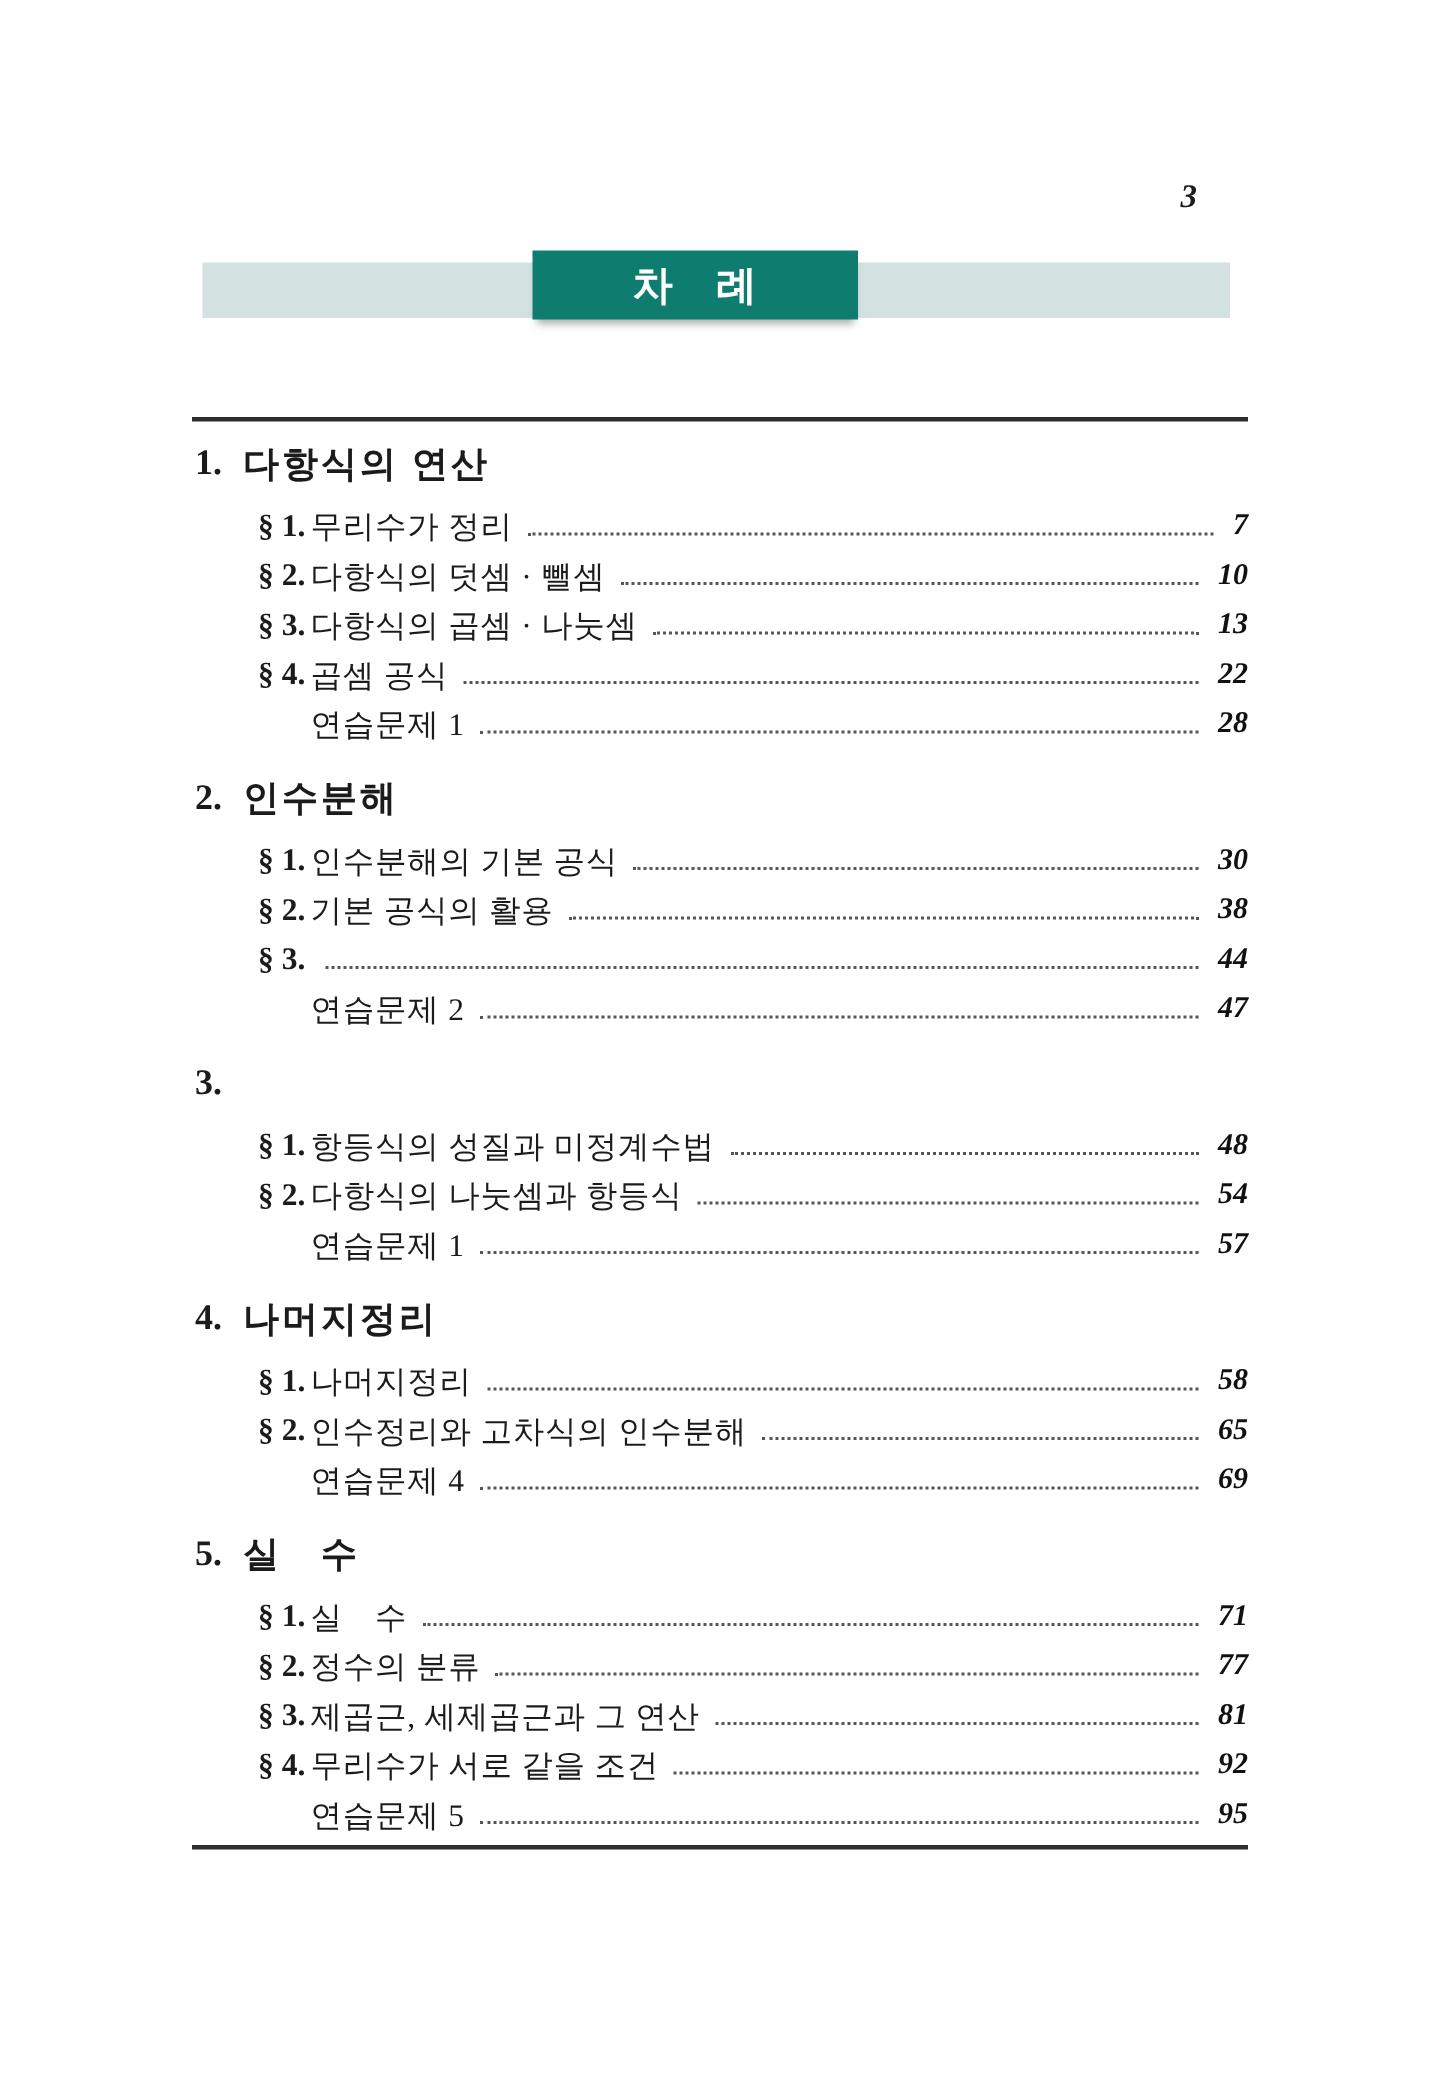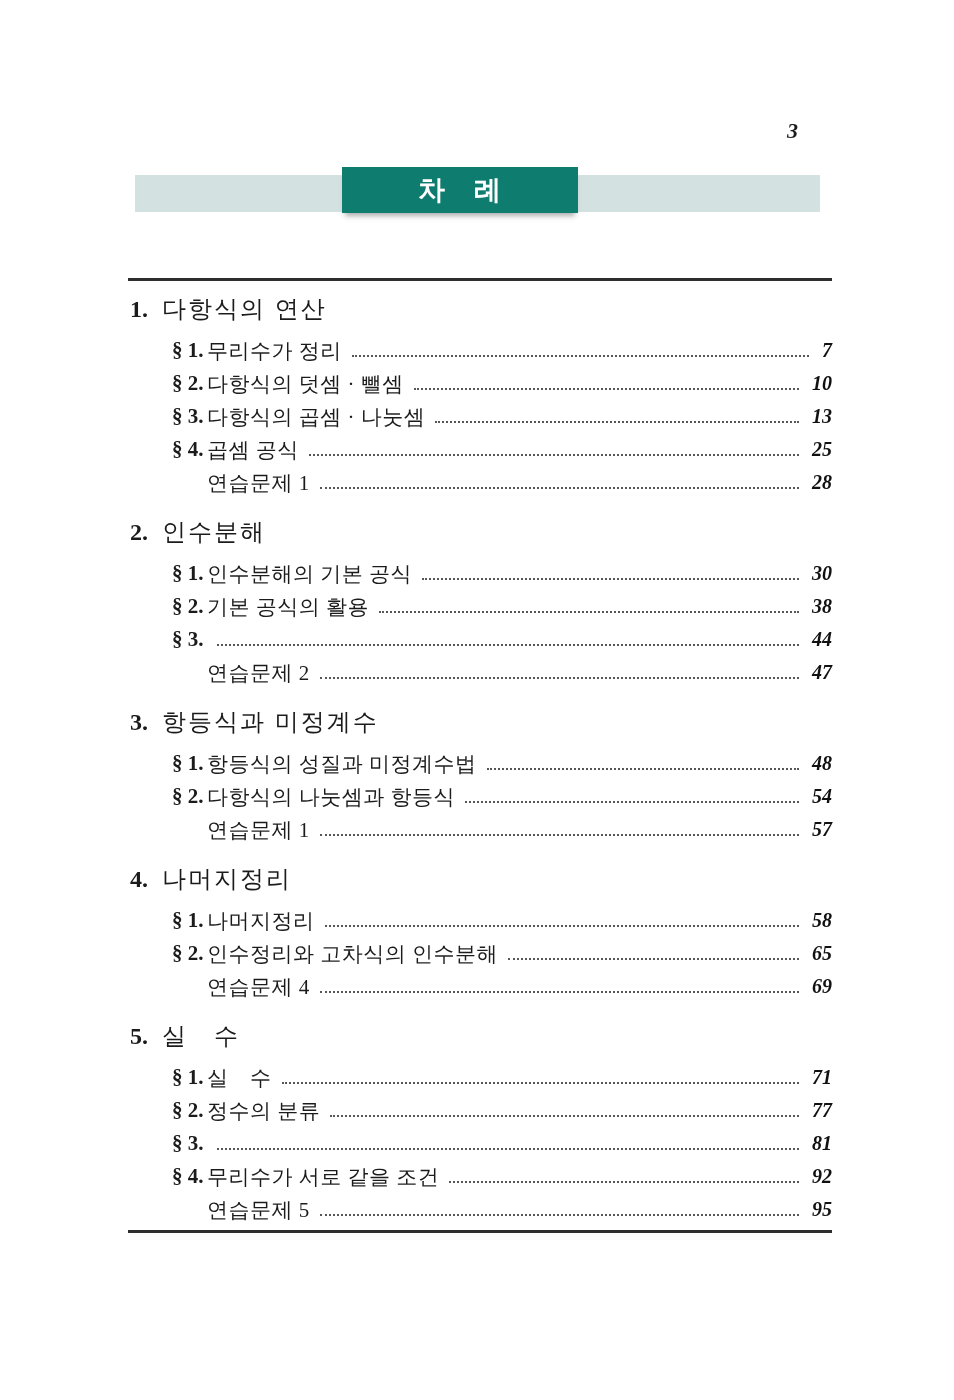--- a/index.html
+++ b/index.html
@@ -30,22 +30,22 @@
     font-size:22px;
   }
   .header-band{
     position:relative;
     margin:27px 12px 0 7px;
     height:37px;
     background:var(--teal-light);
   }
   .title-box{
     position:absolute;
-    left:207px;top:-8px;
-    width:236px;height:46px;
+    left:220px;top:-8px;
+    width:217px;height:46px;
     background:var(--teal-dark);
     display:flex;align-items:center;justify-content:center;
     box-shadow:0 6px 5px -3px rgba(110,110,110,.55);
   }
   .title-box .title-text{
     color:#ffffff;
     font-family:"Liberation Serif",serif;
     font-weight:bold;
     font-size:27px;
     letter-spacing:1px;
@@ -69,21 +69,21 @@
     margin-bottom:10px;
     padding-left:2px;
   }
   .chapter-number{
     font-family:"Liberation Serif",serif;
     font-weight:bold;font-size:24px;
     margin-right:14px;
   }
   .chapter-title{
     font-family:"Liberation Sans",sans-serif;
-    font-weight:normal;font-size:24px;
+    font-weight:bold;font-size:24px;
     letter-spacing:2px;
     white-space:pre;
   }
   .row{
     display:flex;align-items:center;
     height:33px;
     padding-left:44px;
     font-size:21px;
   }
   .sec-label{
@@ -147,21 +147,21 @@
         <div class="row">
           <span class="sec-label">§ 3.</span>
           <span class="sec-title">다항식의 곱셈 · 나눗셈</span>
           <span class="leader"></span>
           <span class="pagenum">13</span>
         </div>
         <div class="row">
           <span class="sec-label">§ 4.</span>
           <span class="sec-title">곱셈 공식</span>
           <span class="leader"></span>
-          <span class="pagenum">25</span>
+          <span class="pagenum">22</span>
         </div>
         <div class="row">
           <span class="sec-label"></span>
           <span class="sec-title">연습문제 1</span>
           <span class="leader"></span>
           <span class="pagenum">28</span>
         </div>
       </section>
       <section class="chapter">
         <div class="chapter-heading">
@@ -188,21 +188,20 @@
         <div class="row">
           <span class="sec-label"></span>
           <span class="sec-title">연습문제 2</span>
           <span class="leader"></span>
           <span class="pagenum">47</span>
         </div>
       </section>
       <section class="chapter">
         <div class="chapter-heading">
           <span class="chapter-number">3.</span>
-          <span class="chapter-title">항등식과 미정계수</span>
         </div>
         <div class="row">
           <span class="sec-label">§ 1.</span>
           <span class="sec-title">항등식의 성질과 미정계수법</span>
           <span class="leader"></span>
           <span class="pagenum">48</span>
         </div>
         <div class="row">
           <span class="sec-label">§ 2.</span>
           <span class="sec-title">다항식의 나눗셈과 항등식</span>
@@ -252,20 +251,21 @@
           <span class="pagenum">71</span>
         </div>
         <div class="row">
           <span class="sec-label">§ 2.</span>
           <span class="sec-title">정수의 분류</span>
           <span class="leader"></span>
           <span class="pagenum">77</span>
         </div>
         <div class="row">
           <span class="sec-label">§ 3.</span>
+          <span class="sec-title">제곱근, 세제곱근과 그 연산</span>
           <span class="leader"></span>
           <span class="pagenum">81</span>
         </div>
         <div class="row">
           <span class="sec-label">§ 4.</span>
           <span class="sec-title">무리수가 서로 같을 조건</span>
           <span class="leader"></span>
           <span class="pagenum">92</span>
         </div>
         <div class="row">

